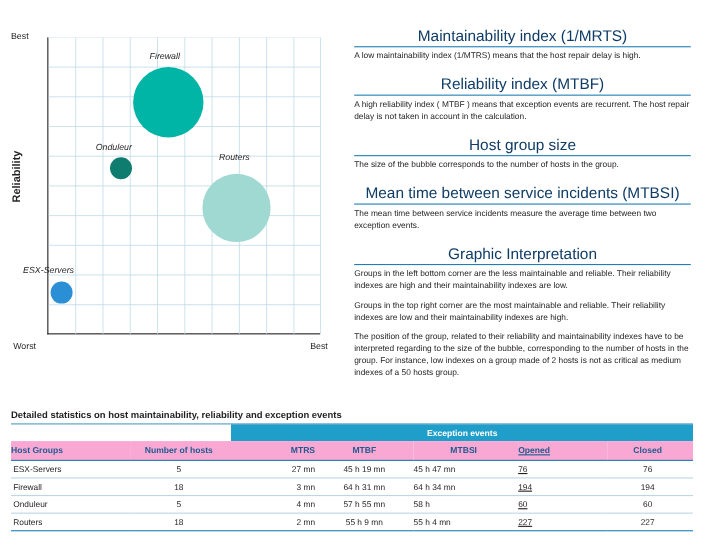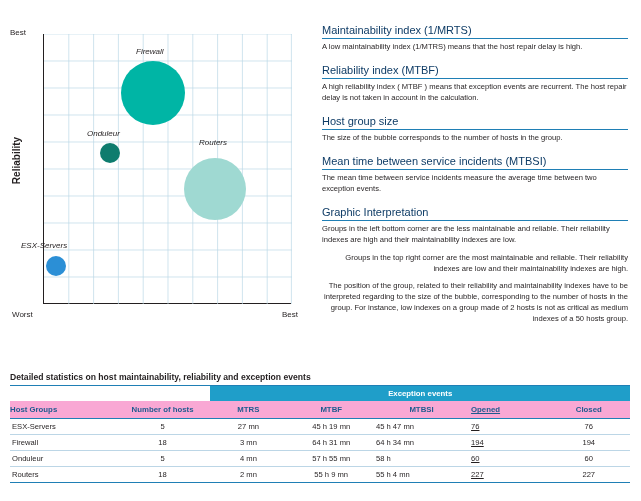--- a/index.html
+++ b/index.html
@@ -98,39 +98,39 @@
   #info-panel {
     position: absolute;
     left: 322px;
     top: 24px;
     width: 306px;
   }
   .info-block {
     margin-bottom: 11px;
   }
   .info-heading {
-    font-size: 11px;
+    font-size: 14px;
     color: #0f3c66;
     font-weight: normal;
     margin: 0 0 2px 0;
+    text-align: center;
   }
   .info-rule {
     height: 1.3px;
     background: #1f7fb5;
     margin-bottom: 3px;
   }
   .info-body {
     font-size: 7.6px;
     line-height: 1.42;
     color: #231f20;
     margin: 0;
   }
   .info-body + .info-body {
     margin-top: 7px;
-    text-align: right;
   }
 
   
   #table-section {
     position: absolute;
     left: 10px;
     top: 372px;
     width: 620px;
   }
   #table-title {
@@ -172,21 +172,21 @@
   tbody td {
     padding: 3px 4px 3px 0;
     border-bottom: 0.8px solid #bcd6e6;
     color: #231f20;
   }
   tbody tr:last-child td {
     border-bottom: 1.2px solid #1f7fb5;
   }
   .c-name { text-align: left; padding-left: 2px; width: 108px; }
   .c-hosts { text-align: center; width: 92px; }
-  .c-mtrs { text-align: center; width: 80px; }
+  .c-mtrs { text-align: right; width: 80px; }
   .c-mtbf { text-align: center; width: 86px; }
   .c-mtbsi { width: 96px; }
   .c-opened { text-align: left; width: 80px; text-decoration: underline; }
   .c-closed { text-align: center; width: 78px; }
   tbody td.c-name { font-weight: normal; }
 </style>
 </head>
 <body>
 
 <div id="chart-panel">

